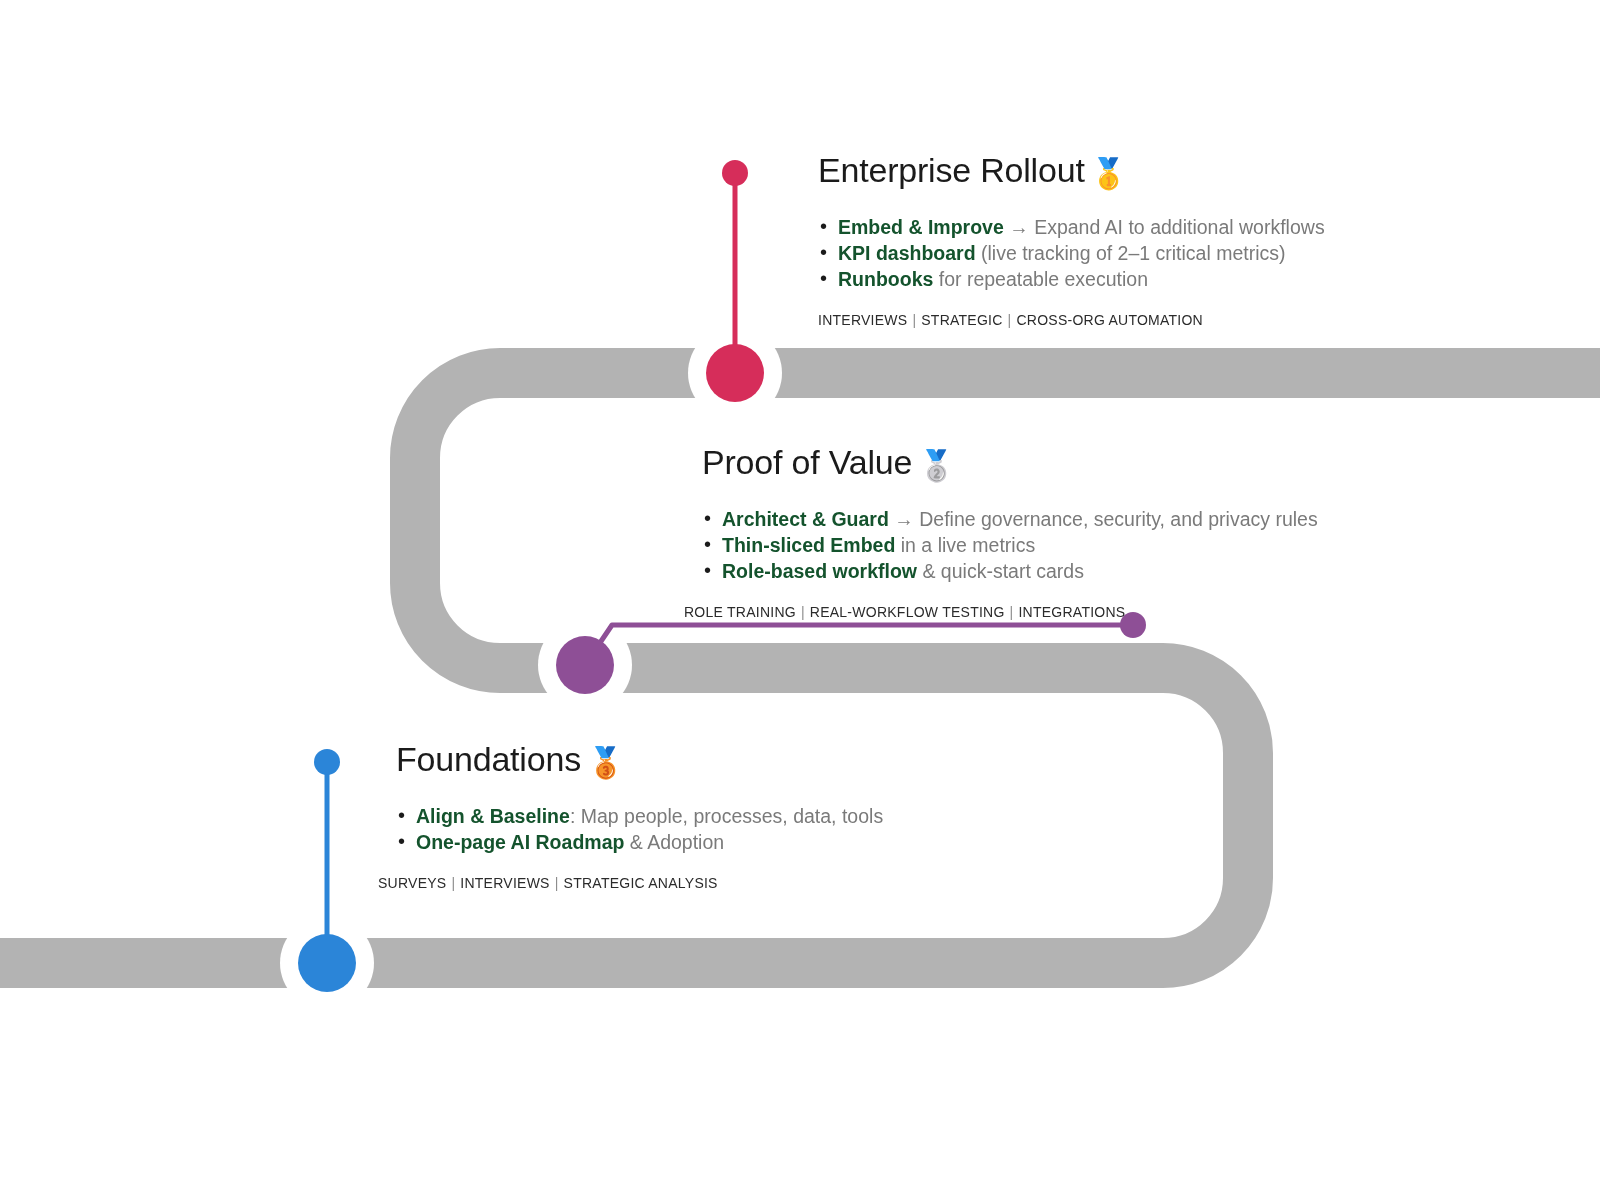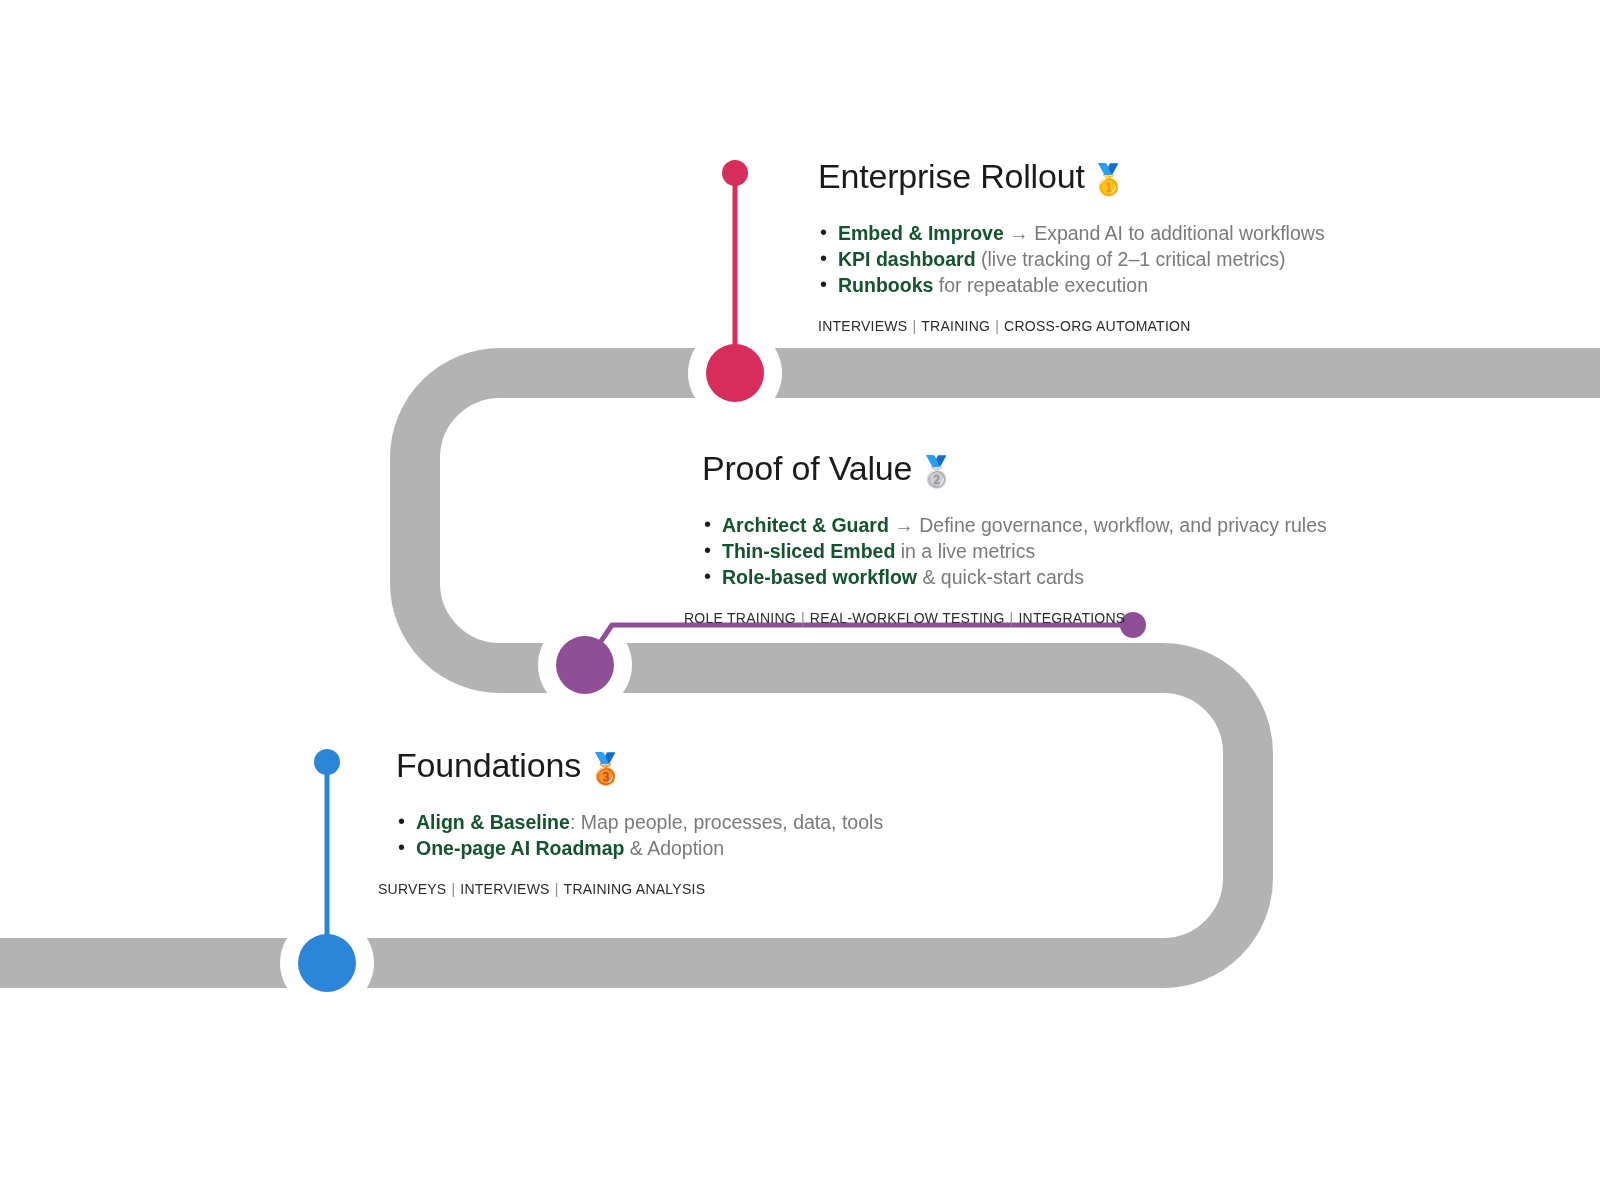--- a/index.html
+++ b/index.html
@@ -20,21 +20,20 @@
   #roadmap-svg {
     position: absolute;
     left: 0;
     top: 0;
     width: 1600px;
     height: 1200px;
   }
 
   .stage-block {
     position: absolute;
-    margin-top: 6px;
   }
 
   .stage-title {
     font-size: 34px;
     font-weight: 400;
     color: #1b1b1b;
     letter-spacing: -0.2px;
     white-space: nowrap;
     line-height: 1.1;
     margin: 0;
@@ -148,44 +147,44 @@
   <div class="stage-block" id="block-enterprise">
     <div class="stage-title">
       <span>Enterprise Rollout</span><span class="medal">🥇</span>
     </div>
     <ul class="bullets">
       <li><span class="lead">Embed &amp; Improve</span><span> → Expand AI to additional workflows</span></li>
       <li><span class="lead">KPI dashboard</span><span> (live tracking of 2–1 critical metrics)</span></li>
       <li><span class="lead">Runbooks</span><span> for repeatable execution</span></li>
     </ul>
     <div class="tags">
-      <span>INTERVIEWS</span><span class="sep">|</span><span>TRAINING</span><span class="sep">|</span><span>CROSS-ORG AUTOMATION</span>
+      <span>INTERVIEWS</span><span class="sep">|</span><span>STRATEGIC</span><span class="sep">|</span><span>CROSS-ORG AUTOMATION</span>
     </div>
   </div>
 
   <div class="stage-block" id="block-proof">
     <div class="stage-title">
       <span>Proof of Value</span><span class="medal">🥈</span>
     </div>
     <ul class="bullets">
-      <li><span class="lead">Architect &amp; Guard</span><span> → Define governance, workflow, and privacy rules</span></li>
+      <li><span class="lead">Architect &amp; Guard</span><span> → Define governance, security, and privacy rules</span></li>
       <li><span class="lead">Thin-sliced Embed</span><span> in a live metrics</span></li>
       <li><span class="lead">Role-based workflow</span><span> &amp; quick-start cards</span></li>
     </ul>
     <div class="tags">
       <span>ROLE TRAINING</span><span class="sep">|</span><span>REAL-WORKFLOW TESTING</span><span class="sep">|</span><span>INTEGRATIONS</span>
     </div>
   </div>
 
   <div class="stage-block" id="block-foundations">
     <div class="stage-title">
       <span>Foundations</span><span class="medal">🥉</span>
     </div>
     <ul class="bullets">
       <li><span class="lead">Align &amp; Baseline</span><span>: Map people, processes, data, tools</span></li>
       <li><span class="lead">One-page AI Roadmap</span><span> &amp; Adoption</span></li>
     </ul>
     <div class="tags">
-      <span>SURVEYS</span><span class="sep">|</span><span>INTERVIEWS</span><span class="sep">|</span><span>TRAINING ANALYSIS</span>
+      <span>SURVEYS</span><span class="sep">|</span><span>INTERVIEWS</span><span class="sep">|</span><span>STRATEGIC ANALYSIS</span>
     </div>
   </div>
 
 </div>
 
 </body></html>

